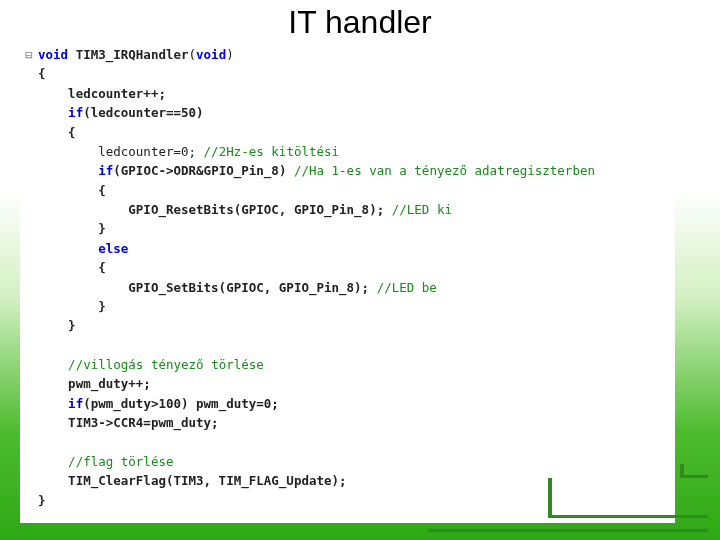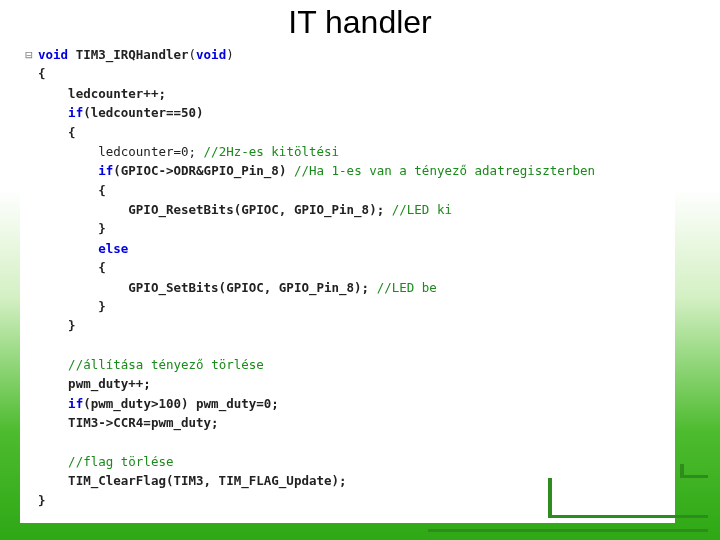--- a/index.html
+++ b/index.html
@@ -75,21 +75,21 @@
 <span class="gutter"> </span>        <span class="kw">if</span><span class="bold"><span>(GPIOC-&gt;</span><span class="underl">ODR</span><span>&amp;</span><span class="underl">GPIO_Pin_8</span><span>)</span></span><span class="cmt"><span> //Ha 1-es van a </span><span class="underl">tényező</span><span> </span><span class="underl">adatregiszterben</span></span>
 <span class="gutter"> </span>        <span class="bold">{</span>
 <span class="gutter"> </span>            <span class="bold">GPIO_ResetBits(GPIOC, GPIO_Pin_8);</span><span class="cmt"><span> //LED </span><span class="underl">ki</span></span>
 <span class="gutter"> </span>        <span class="bold">}</span>
 <span class="gutter"> </span>        <span class="kw">else</span>
 <span class="gutter"> </span>        <span class="bold">{</span>
 <span class="gutter"> </span>            <span class="bold">GPIO_SetBits(GPIOC, GPIO_Pin_8);</span><span class="cmt"> //LED be</span>
 <span class="gutter"> </span>        <span class="bold">}</span>
 <span class="gutter"> </span>    <span class="bold">}</span>
 <span class="gutter"> </span>
-<span class="gutter"> </span>    <span class="cmt"><span>//</span><span class="underl">állítása</span><span> </span><span class="underl">tényező</span><span> </span><span class="underl">törlése</span></span>
+<span class="gutter"> </span>    <span class="cmt"><span>//</span><span class="underl">villogás</span><span> </span><span class="underl">tényező</span><span> </span><span class="underl">törlése</span></span>
 <span class="gutter"> </span>    <span class="bold">pwm_duty++;</span>
 <span class="gutter"> </span>    <span class="kw">if</span><span class="bold">(pwm_duty&gt;100) pwm_duty=0;</span>
 <span class="gutter"> </span>    <span class="bold">TIM3-&gt;CCR4=pwm_duty;</span>
 <span class="gutter"> </span>
 <span class="gutter"> </span>    <span class="cmt"><span>//flag </span><span class="underl">törlése</span></span>
 <span class="gutter"> </span>    <span class="bold">TIM_ClearFlag(TIM3, TIM_FLAG_Update);</span>
 <span class="gutter"> </span><span class="bold">}</span></div>
 </div>
 
 <div class="deco-lines">

